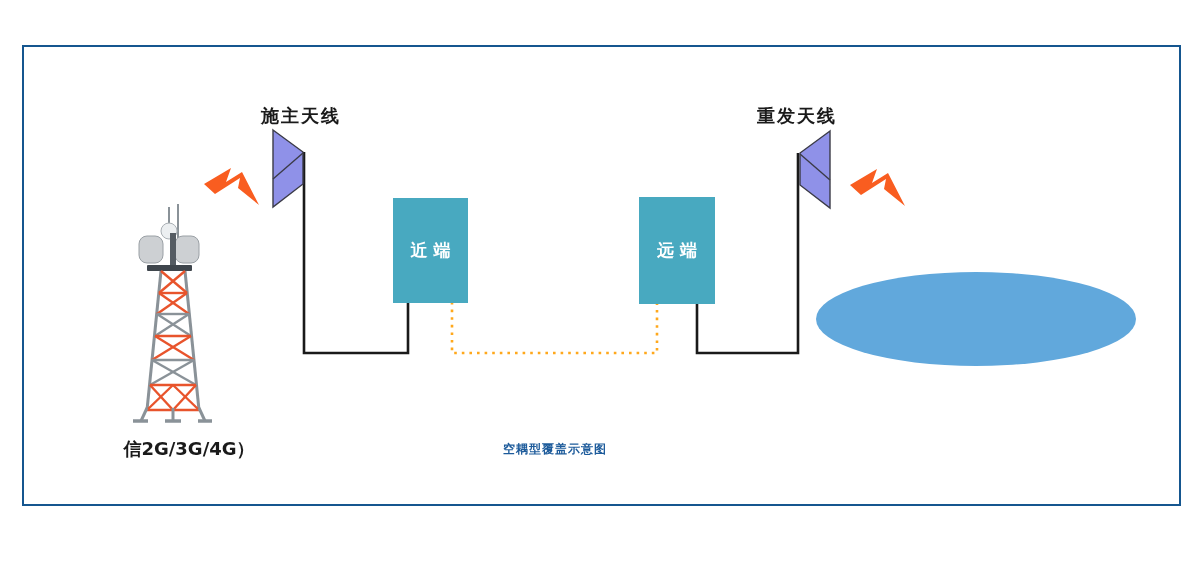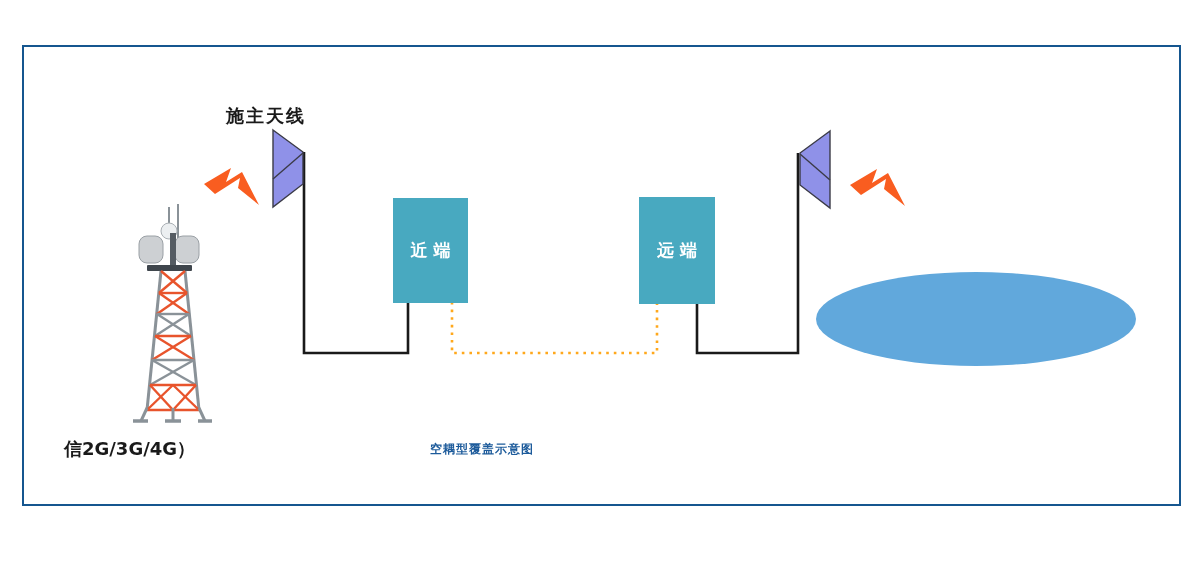--- a/index.html
+++ b/index.html
@@ -5,21 +5,21 @@
   html,body { margin:0; padding:0; background:#ffffff; }
   .canvas {
     position:relative; width:1200px; height:564px; background:#ffffff;
     font-family:"DejaVu Sans","Liberation Sans",sans-serif; overflow:hidden;
   }
   .frame {
     position:absolute; left:22px; top:45px; width:1155px; height:457px;
     border:2px solid #15568f; background:transparent;
   }
   .gfx { position:absolute; left:0; top:0; }
-  .label { position:absolute; font-weight:bold; color:#1a1a1a; }
+  .label { position:absolute; font-weight:bold; color:#1a1a1a; text-align:center; }
   .antenna-label { font-size:18px; letter-spacing:2px; }
   .unit-box {
     position:absolute; background:#48a9c0; color:#ffffff;
     display:flex; align-items:center; justify-content:center;
     font-weight:bold; font-size:17px; letter-spacing:6px; text-indent:6px;
   }
   .source-label { left:64px; top:438px; width:250px; font-size:18px; line-height:22px; }
   .coverage-label { left:816px; top:297px; width:320px; font-size:19px; line-height:23px; }
   .diagram-title { left:430px; top:441px; width:250px; font-size:12px; color:#1d5b9b; letter-spacing:1px; }
   .line2 { display:block; }
@@ -107,20 +107,21 @@
 
   <div class="unit-box" style="left:393px; top:198px; width:75px; height:105px;">
     <span>近端</span>
   </div>
   <div class="unit-box" style="left:639px; top:197px; width:76px; height:107px;">
     <span>远端</span>
   </div>
 
   <div class="label antenna-label" style="left:226px; top:104px; width:150px;">施主天线</div>
 
+  <div class="label antenna-label" style="left:722px; top:104px; width:150px;">重发天线</div>
 
   <div class="label source-label">
     <span class="line2">信2G/3G/4G）</span>
   </div>
 
 
   <div class="label diagram-title">空耦型覆盖示意图</div>
 
 </div>
 

